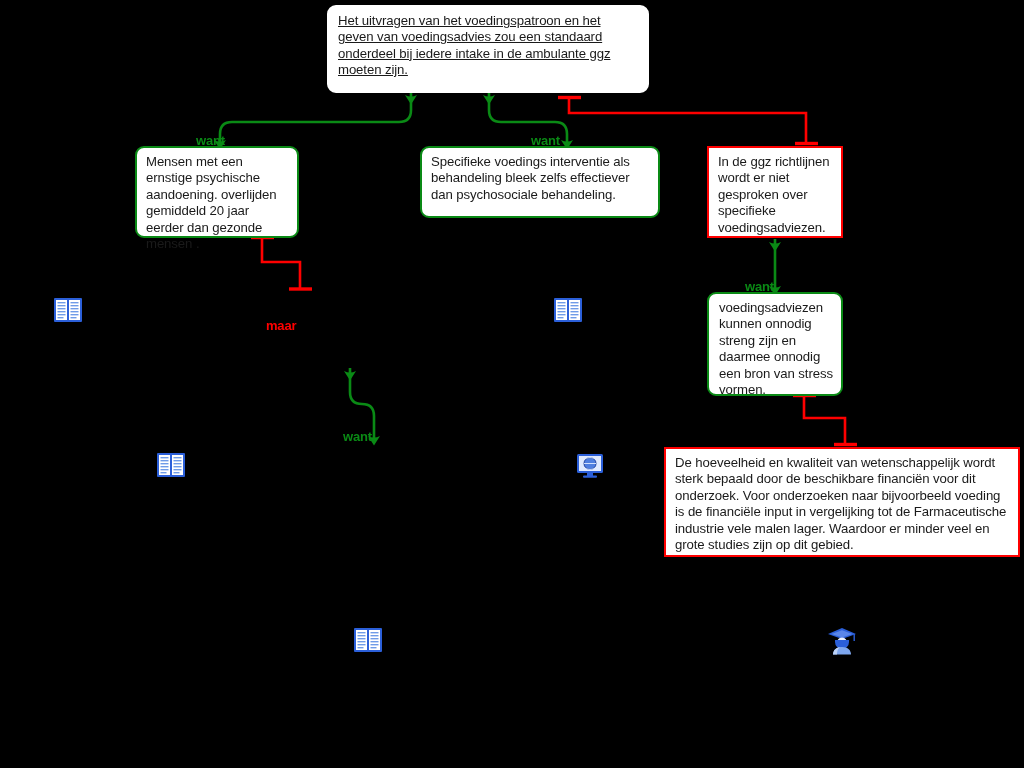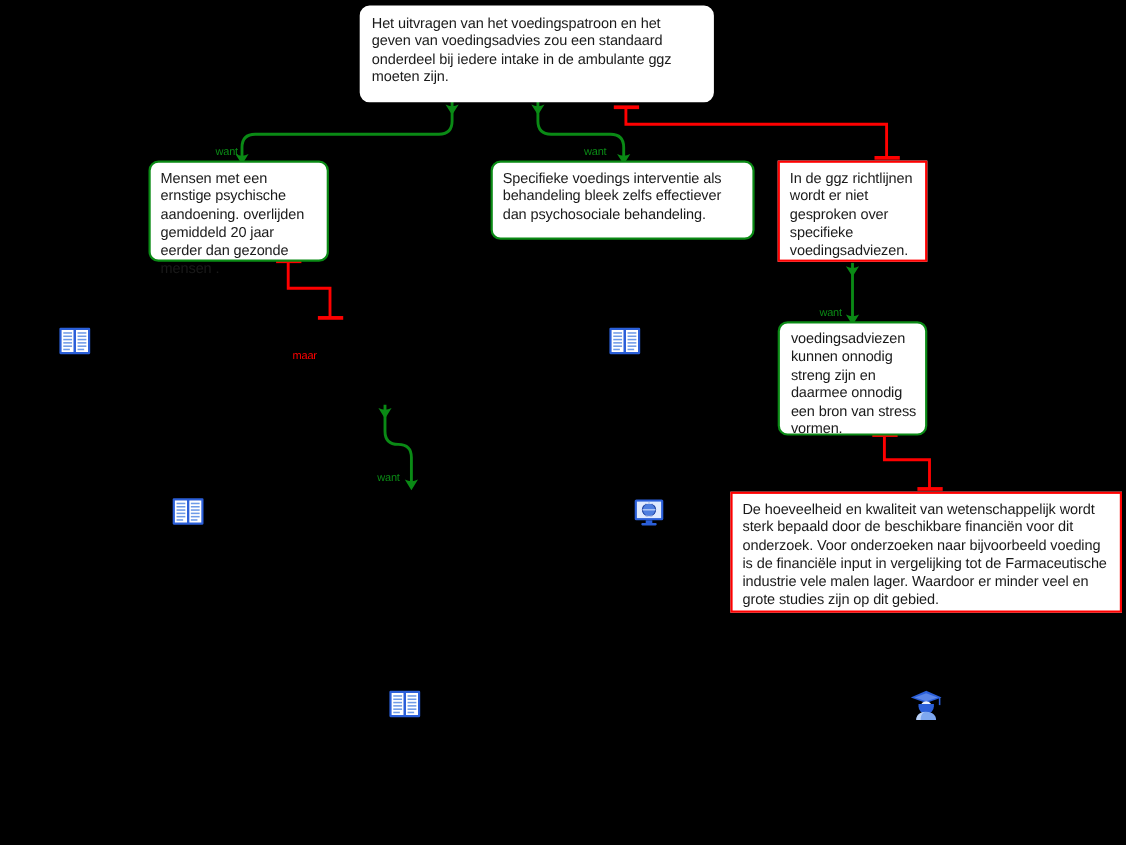--- a/index.html
+++ b/index.html
@@ -41,25 +41,26 @@
     border: 2px solid #0a8a15;
     border-radius: 9px;
   }
   .node.objection {
     border: 2px solid #ff0000;
     border-radius: 0px;
   }
   .node.root {
     border: 2px solid #ffffff;
     border-radius: 9px;
+    text-decoration: underline;
   }
   .edge-label {
     position: absolute;
-    font-size: 10px;
-    font-weight: normal;
+    font-size: 13px;
+    font-weight: bold;
     letter-spacing: -0.2px;
     white-space: nowrap;
   }
   .edge-label.support { color: #0a8a15; }
   .edge-label.oppose  { color: #ff0000; margin-top: 40px; }
 
   .icon {
     position: absolute;
     width: 32px;
     height: 32px;
@@ -129,21 +130,21 @@
   <div class="edge-label oppose" style="left:740px; top:133px;">maar</div>
   <div class="edge-label oppose" style="left:266px; top:278px;">maar</div>
   <div class="edge-label support" style="left:343px; top:429px;">want</div>
   <div class="edge-label support" style="left:745px; top:279px;">want</div>
   <div class="edge-label oppose" style="left:810px; top:434px;">maar</div>
 
   <div class="node root" style="left:327px; top:5px; width:322px; height:88px;">Het uitvragen van het voedingspatroon en het geven van voedingsadvies zou een standaard onderdeel bij iedere intake in de ambulante ggz moeten zijn.</div>
 
   <div class="node reason" style="left:135px; top:146px; width:164px; height:92px;">Mensen met een ernstige psychische aandoening. overlijden gemiddeld 20 jaar eerder dan gezonde mensen .</div>
 
-  <div class="node reason" style="left:446px; top:146px; width:240px; height:72px;">Specifieke voedings interventie als behandeling bleek zelfs effectiever dan psychosociale behandeling.</div>
+  <div class="node reason" style="left:420px; top:146px; width:240px; height:72px;">Specifieke voedings interventie als behandeling bleek zelfs effectiever dan psychosociale behandeling.</div>
 
   <div class="node objection" style="left:707px; top:146px; width:136px; height:92px;">In de ggz richtlijnen wordt er niet gesproken over specifieke voedingsadviezen.</div>
 
 
   <div class="node reason" style="left:707px; top:292px; width:136px; height:104px;padding-left:10px;">voedingsadviezen kunnen onnodig streng zijn en daarmee onnodig een bron van stress vormen.</div>
 
 
   <div class="node objection" style="left:664px; top:447px; width:356px; height:110px;">De hoeveelheid en kwaliteit van wetenschappelijk wordt sterk bepaald door de beschikbare financiën voor dit onderzoek. Voor onderzoeken naar bijvoorbeeld voeding is de financiële input in vergelijking tot de Farmaceutische industrie vele malen lager. Waardoor er minder veel en grote studies zijn op dit gebied.</div>
 
   <div class="icon" style="left:52px; top:294px;">

